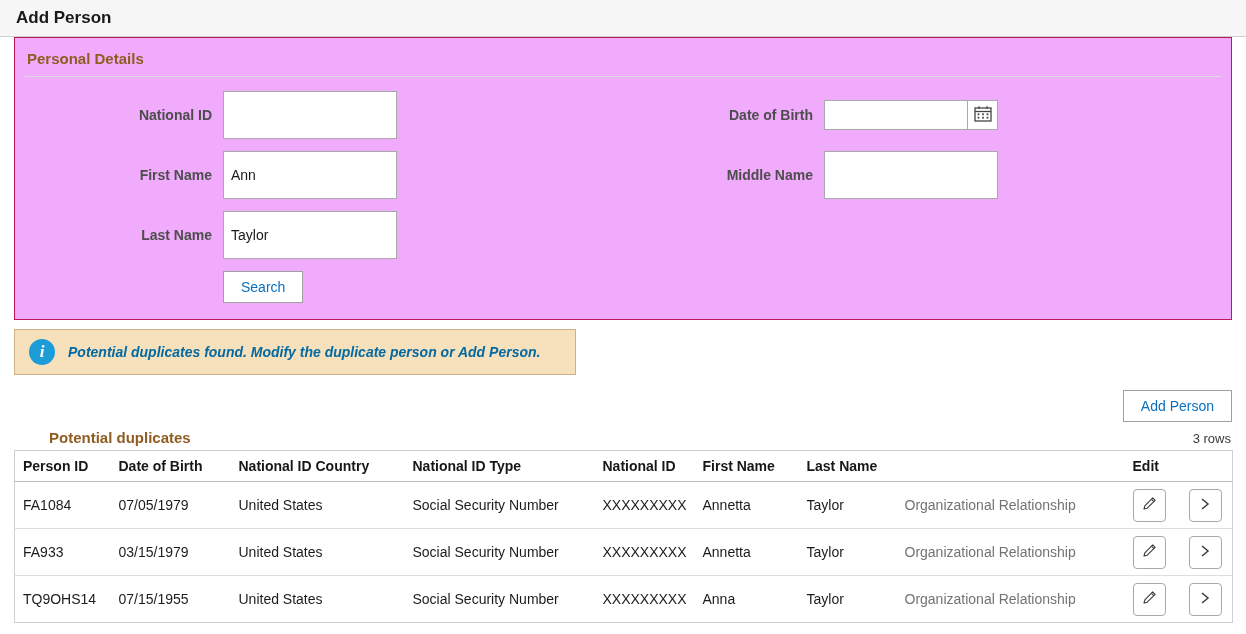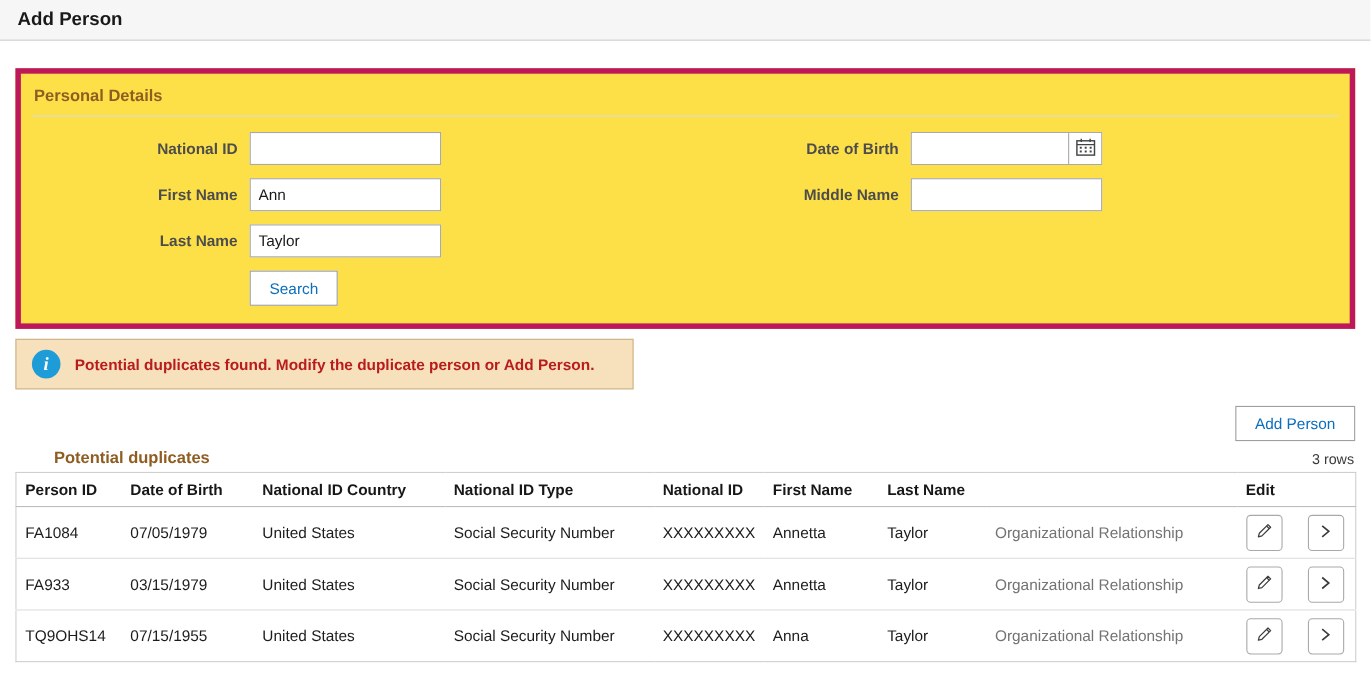--- a/index.html
+++ b/index.html
@@ -16,23 +16,22 @@
     height: 37px; background: #f6f6f6;
     border-bottom: 1px solid #cfcfcf;
     display: flex; align-items: center; padding: 0 16px;
   }
   .page-title { font-size: 17px; font-weight: bold; color: #191919; }
 
   .content { padding: 0 14px; }
 
   
   .panel {
-    margin-top: 25px;
-    border: 5px solid #be185d;
-    background: #fde047;
+    border: 1px solid #be185d;
+    background: #f0abfc;
     padding: 10px 0 16px 0;
   }
   .panel-title {
     color: #8f5c22; font-weight: bold; font-size: 15px;
     padding: 2px 12px 0 12px;
   }
   .panel-divider {
     border: none; border-top: 1px solid #dcdcdc;
     margin: 9px 10px 14px 10px;
   }
@@ -40,21 +39,21 @@
     display: grid;
     grid-template-columns: 197px 174px 260px 134px 174px 1fr;
     column-gap: 11px; row-gap: 12px;
     align-items: center;
   }
   .flabel {
     font-weight: bold; color: #4d4d4d; font-size: 14px;
     text-align: right; white-space: nowrap;
   }
   .tinput {
-    height: 30px; width: 100%;
+    height: 48px; width: 100%;
     border: 1px solid #a9a9a9; background: #fff;
     font-family: "Liberation Sans", sans-serif;
     font-size: 14px; color: #1a1a1a; padding: 0 7px;
     outline: none;
   }
   .date-wrap {
     display: flex; align-items: stretch;
     height: 30px; border: 1px solid #a9a9a9; background: #fff;
   }
   .date-wrap .tinput { border: none; flex: 1; min-width: 0; height: 100%; }
@@ -80,21 +79,21 @@
     padding: 9px 14px;
   }
   .info-icon {
     width: 26px; height: 26px; border-radius: 50%;
     background: #1e9cd7; color: #fff;
     display: flex; align-items: center; justify-content: center;
     font-family: "Liberation Serif", serif;
     font-style: italic; font-weight: bold; font-size: 17px;
     flex: 0 0 26px;
   }
-  .info-text { font-weight: bold; font-size: 14px; color: #b91c1c; }
+  .info-text { font-weight: bold; font-size: 14px; color: #0369a1; font-style: italic; }
 
   
   .actions { display: flex; justify-content: flex-end; margin-top: 15px; }
 
   
   .dup-head {
     display: flex; justify-content: space-between; align-items: flex-end;
     margin-top: 7px;
     margin-left: 35px;
   }

